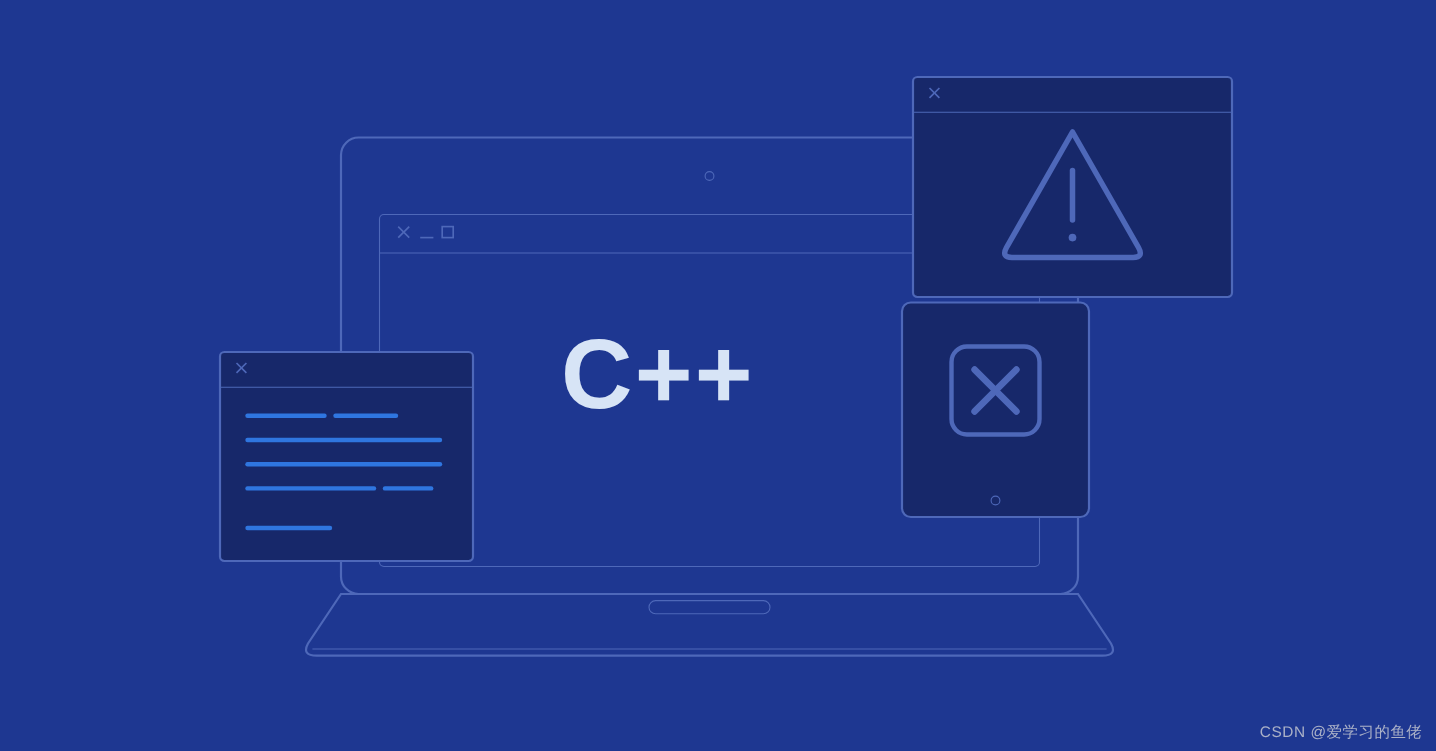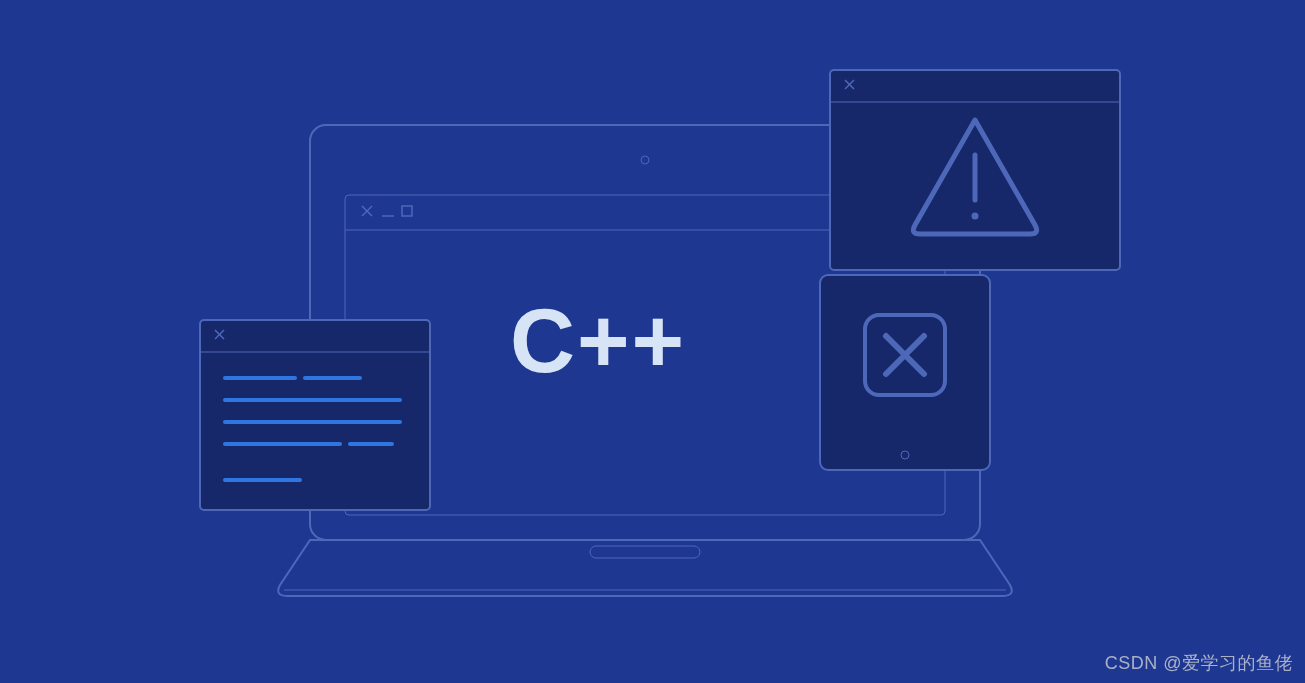--- a/index.html
+++ b/index.html
@@ -31,21 +31,21 @@
     letter-spacing: 2px;
     color: #d7e4f6;
     font-family: Arial, Helvetica, sans-serif;
     white-space: nowrap;
   }
 
   .watermark {
     position: absolute;
     right: 12px;
     bottom: 8px;
-    font-size: 18px;
+    font-size: 14px;
     color: #d9d9d9;
     opacity: 0.75;
     font-family: "Helvetica Neue", Arial, sans-serif;
     letter-spacing: 0.5px;
   }
 </style>
 </head>
 <body>
 
 <div class="stage">

